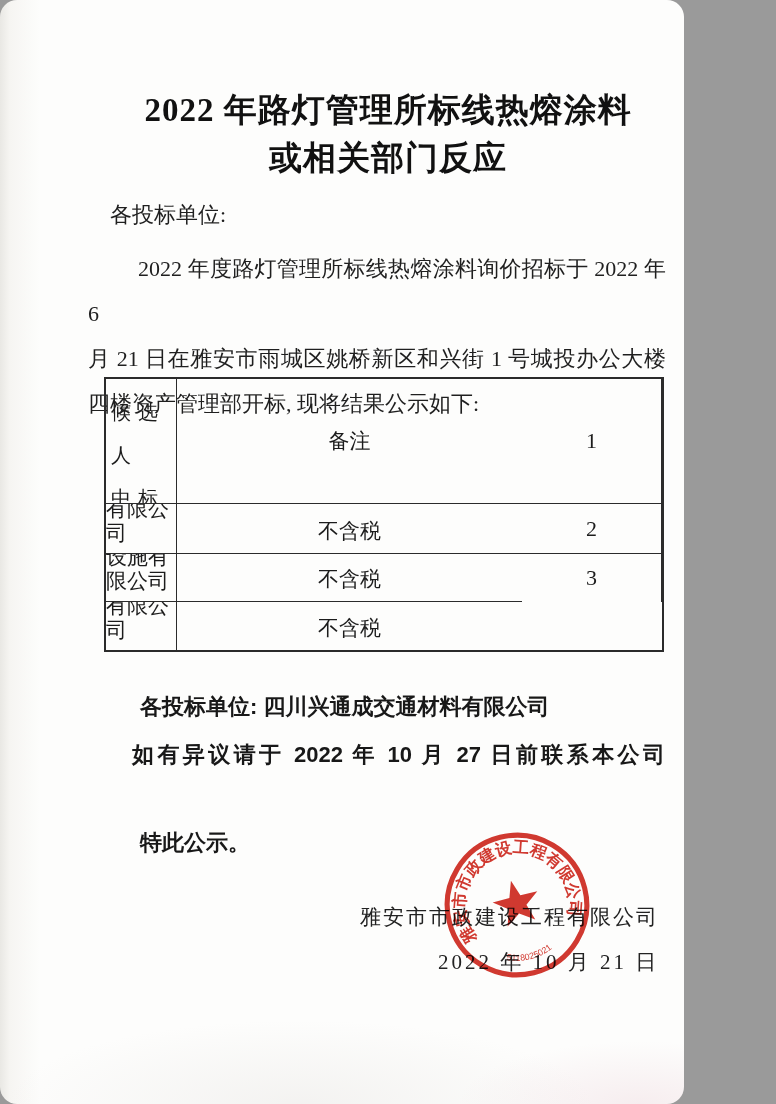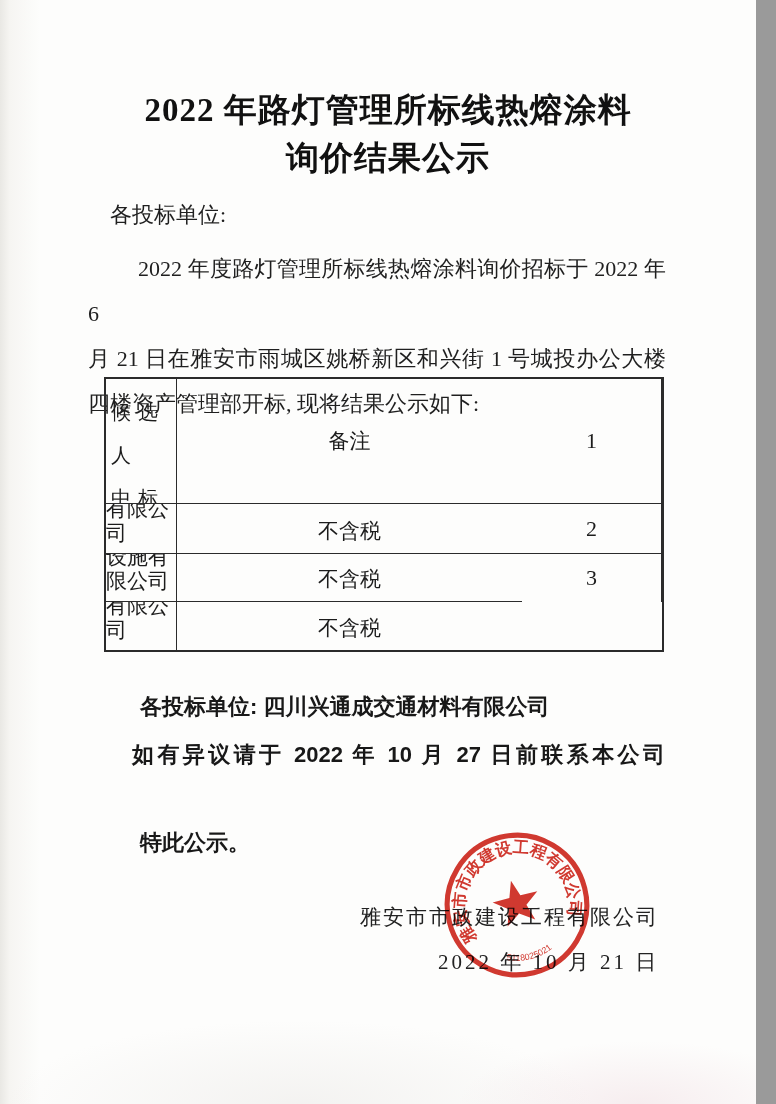--- a/index.html
+++ b/index.html
@@ -3,28 +3,29 @@
 <meta charset="utf-8">
 <style>
   html,body{margin:0;padding:0;}
   body{
     width:776px;height:1104px;
     background:#9a9a9a;
     font-family:"Liberation Serif","DejaVu Serif",serif;
   }
   .page{
     position:relative;
-    width:756px;height:1104px;
+    width:684px;height:1104px;
     overflow:hidden;
     background:
       radial-gradient(ellipse 260px 90px at 640px 1104px, rgba(226,190,200,.25), rgba(226,190,200,0) 70%),
       radial-gradient(ellipse 420px 120px at 300px 1104px, rgba(200,195,190,.18), rgba(200,195,190,0) 70%),
       linear-gradient(90deg, #e9e8e4 0px, #f6f5f2 10px, #fdfdfc 40px),
       #fdfdfc;
     color:#1c1c1c;
+    border-radius:17px;
   }
   .abs{position:absolute;}
   .title{
     left:0;width:776px;text-align:center;
     font-size:33px;font-weight:700;letter-spacing:1px;
     color:#111;
   }
   .bodytext{font-size:22px;color:#1f1f1f;}
   .para{line-height:45px;}
   .jline{text-align:justify;text-align-last:justify;}
@@ -66,21 +67,21 @@
     mix-blend-mode:multiply;opacity:.93;
     transform:rotate(-14deg);
   }
 </style>
 </head>
 <body>
 
 <div class="page">
 
   <div class="abs title" style="top:88px;">2022 年路灯管理所标线热熔涂料</div>
-  <div class="abs title" style="top:136px;">询价结果公示</div>
+  <div class="abs title" style="top:136px;">或相关部门反应</div>
 
   <div class="abs bodytext" style="left:110px;top:200px;text-align:center;">各投标单位:</div>
 
   <div class="abs bodytext para" style="left:88px;top:246px;width:578px;">
     <div class="jline" style="text-indent:50px;">2022 年度路灯管理所标线热熔涂料询价招标于 2022 年 6</div>
     <div class="jline">月 21 日在雅安市雨城区姚桥新区和兴街 1 号城投办公大楼</div>
     <div>四楼资产管理部开标, 现将结果公示如下:</div>
   </div>
 
   <div class="abs qtable">

